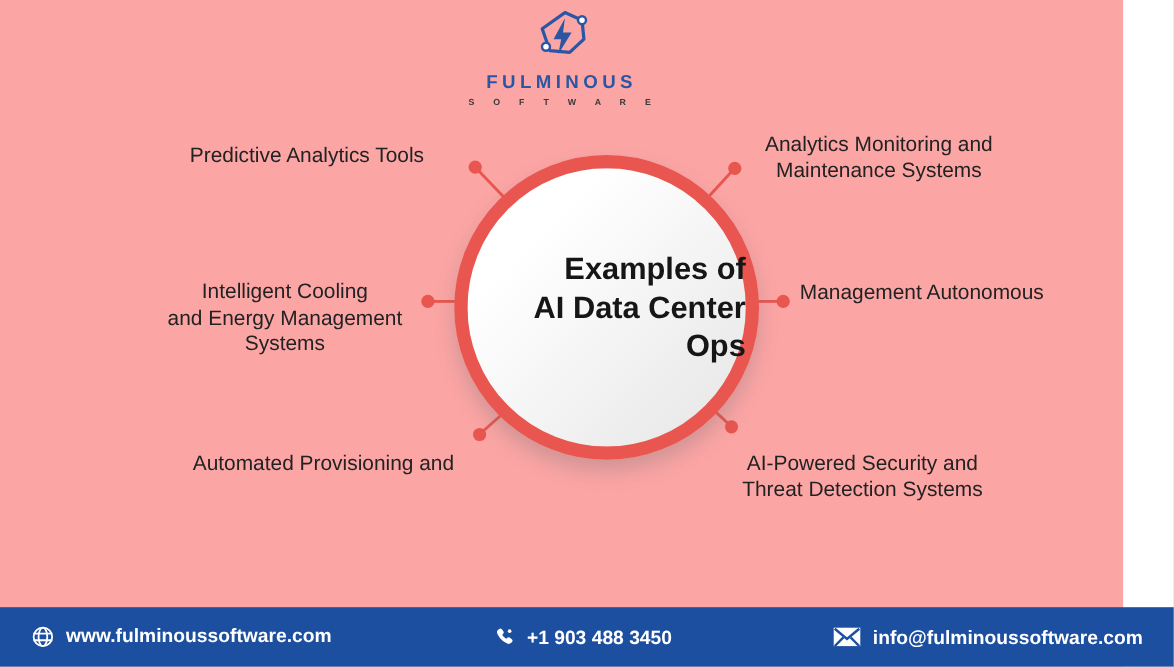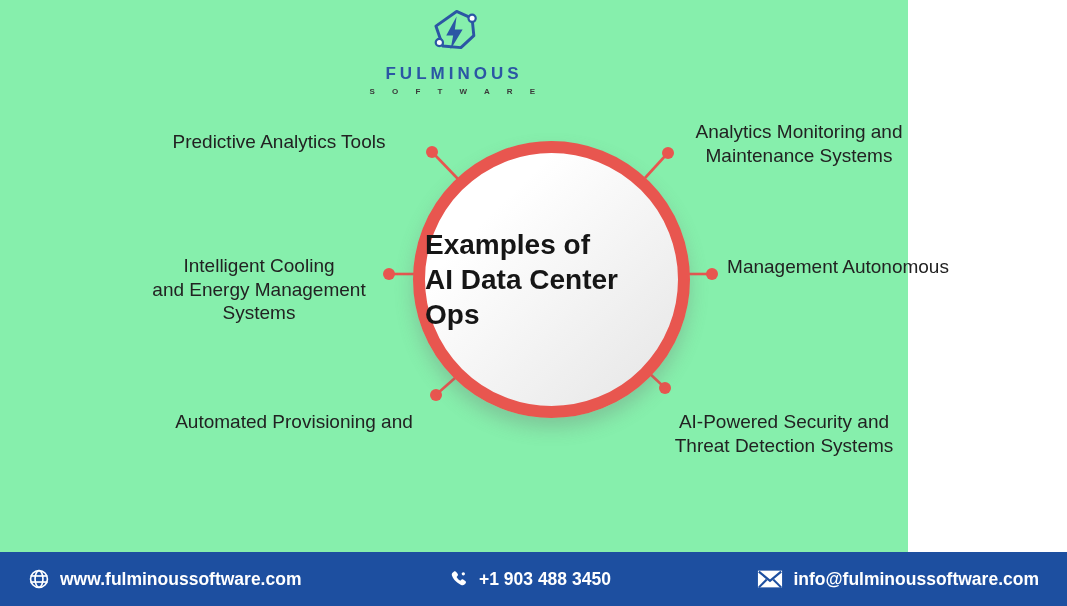--- a/index.html
+++ b/index.html
@@ -10,22 +10,22 @@
   }
   *{margin:0;padding:0;box-sizing:border-box;}
   html,body{width:1067px;height:606px;}
   body{
     font-family:"Liberation Sans", sans-serif;
     background:#ffffff;
     overflow:hidden;
   }
   .canvas{
     position:relative;
-    width:908px;height:606px;
-    background:#86efac;
+    width:1021px;height:606px;
+    background:#fca5a5;
   }
   
   .logo{
     position:absolute;top:8px;left:0;right:0;
     display:flex;flex-direction:column;align-items:center;
   }
   .logo .brand-name{
     color:var(--brand-blue);
     font-size:17px;font-weight:bold;letter-spacing:4px;
     margin-top:2px;
@@ -42,21 +42,21 @@
   }
   
   .center-circle{
     position:absolute;
     left:413px;top:141px;
     width:277px;height:277px;
     border-radius:50%;
     border:12px solid var(--accent-red);
     background:linear-gradient(135deg,#ffffff 25%,#e5e5e5 100%);
     box-shadow:0 10px 18px rgba(110,110,110,.30);
-    display:flex;flex-direction:column;align-items:flex-start;justify-content:center;
+    display:flex;flex-direction:column;align-items:flex-end;justify-content:center;
     text-align:center;
   }
   .center-circle span{
     display:block;
     font-size:28px;line-height:35px;font-weight:bold;color:#161616;
   }
   
   .label{
     position:absolute;width:420px;text-align:center;
     color:var(--text-dark);
@@ -71,21 +71,21 @@
   .label.l-security   {left:574px; top:410px;}
   
   .footer{
     position:absolute;left:0;bottom:0;
     width:1067px;height:54px;
     background:var(--footer-blue);
     display:flex;align-items:center;justify-content:space-between;
     padding:0 28px;
   }
   .footer .item{
-    display:flex;align-items:center;gap:10px;
+    display:flex;gap:10px;
     color:#ffffff;font-size:17.5px;font-weight:bold;
   }
   .footer .item svg{display:block;}
 </style>
 </head>
 <body>
 
 <div class="canvas">
 
   <div class="logo">

